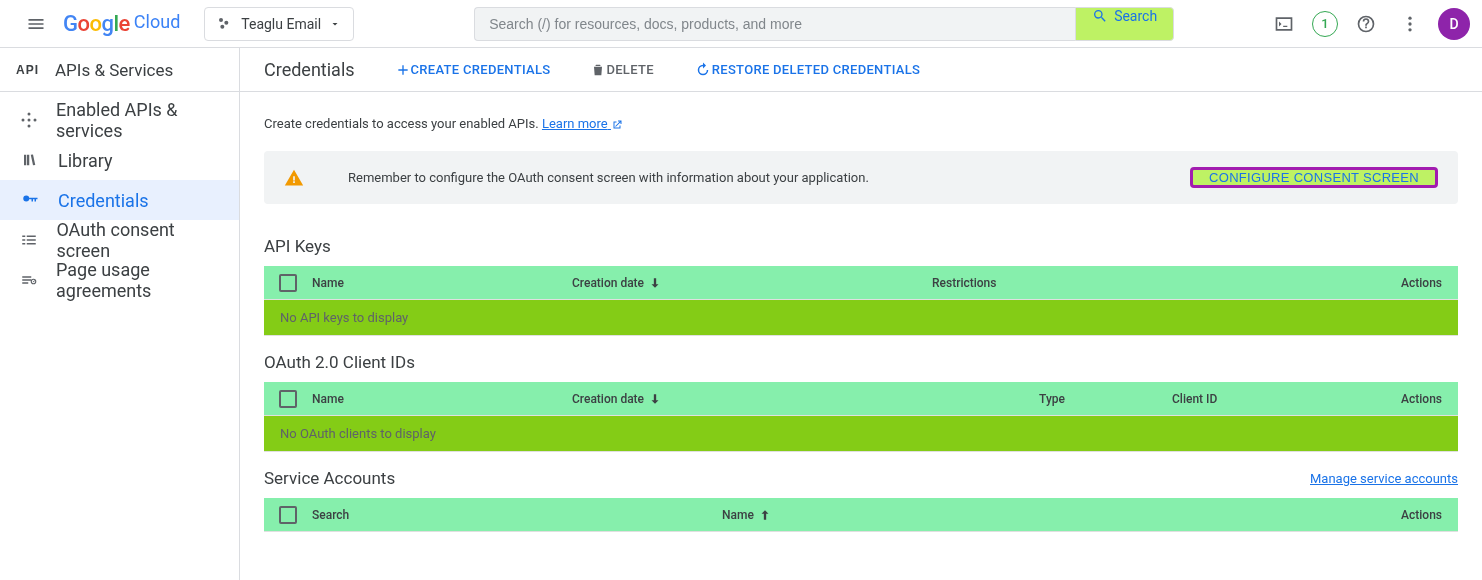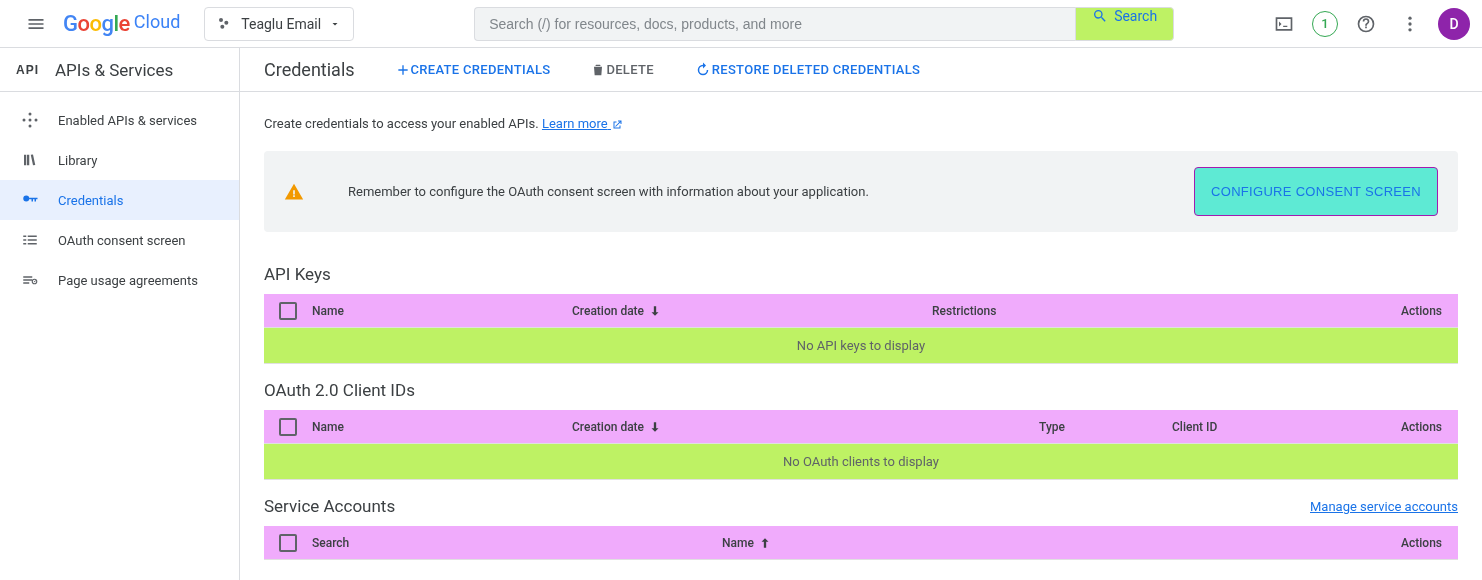--- a/index.html
+++ b/index.html
@@ -23,53 +23,53 @@
   .trial-badge { width:26px;height:26px;border:1.5px solid #34a853;border-radius:50%;display:flex;align-items:center;justify-content:center;color:#34a853;font-size:13px;font-weight:500; }
   .avatar { width:32px;height:32px;border-radius:50%;background:#8e24aa;color:#fff;display:flex;align-items:center;justify-content:center;font-size:14px;font-weight:500; }
   
   
   .body { display:flex; height: calc(100vh - 48px); }
   .sidebar { width:240px; border-right:1px solid #dadce0; }
   .sidebar-hdr { height:44px; display:flex; align-items:center; padding:0 16px; gap:16px; border-bottom:1px solid #dadce0; }
   .api-badge { font-family:Liberation Sans, sans-serif; font-weight:700; font-size:12px; letter-spacing:1px; }
   .sidebar-title { font-size:17px; color:#3c4043; }
   .nav { padding-top:8px; }
-  .nav-item { display:flex; align-items:center; height:40px; padding:0 20px; gap:18px; font-size:13px; color:#3c4043; cursor:pointer; }
+  .nav-item { display:flex; align-items:center; height:40px; padding:0 20px; gap:18px; font-size:18px; color:#3c4043; cursor:pointer; }
   .nav-item.active { background:#e8f0fe; color:#1a73e8; }
   .nav-item.active .nav-icon { color:#1a73e8; }
   .nav-icon { width:20px; color:#5f6368; display:flex;align-items:center;justify-content:center; }
   
   
   .main { flex:1; overflow:auto; }
   .page-hdr { height:44px; display:flex; align-items:center; padding:0 24px; border-bottom:1px solid #dadce0; gap:40px; }
   .page-title { font-size:18px; color:#3c4043; }
   .action { display:flex; align-items:center; color:#1a73e8; font-size:13px; font-weight:500; cursor:pointer; letter-spacing:0.3px; }
   .action.muted { color:#5f6368; }
   .content { padding: 24px; }
   .intro { font-size:13px; color:#3c4043; margin-bottom:20px; }
   .intro a { color:#1a73e8; text-decoration:underline; }
   
   .notice { background:#f1f3f4; padding:16px 20px; display:flex; align-items:center; gap:24px; border-radius:4px; margin-bottom:32px; }
   .warn-icon { color:#f29900; }
   .notice-text { flex:1; font-size:13px; color:#3c4043;margin-left:20px; }
-  .notice-btn { background:#5eead4; border:1px solid #a21caf; border-radius:4px; padding:16px 16px; color:#1a73e8; font-size:13px; font-weight:500; cursor:pointer; letter-spacing:0.3px; }
+  .notice-btn { background:#bef264; border:3px solid #a21caf; border-radius:4px; padding:0 16px; color:#1a73e8; font-size:13px; font-weight:500; cursor:pointer; letter-spacing:0.3px; }
   
   .section { margin-bottom:16px; }
   .sec-hdr { display:flex; align-items:center; justify-content:space-between; margin-bottom:10px; }
   .sec-title { font-size:17px; color:#3c4043; }
   .sec-link { color:#1a73e8; font-size:13px; text-decoration:underline; cursor:pointer; }
   
   .tbl { width:100%; }
-  .tbl-hdr { background:#f0abfc; display:flex; align-items:center; height:34px; font-size:12px; font-weight:500; color:#3c4043; border-bottom:1px solid #e0e0e0; }
+  .tbl-hdr { background:#86efac; display:flex; align-items:center; height:34px; font-size:12px; font-weight:500; color:#3c4043; border-bottom:1px solid #e0e0e0; }
   .tbl-hdr .cell { display:flex; align-items:center; gap:4px; }
   .cell-check { width:48px; display:flex; justify-content:center; }
   .cell-actions { margin-left:auto; padding-right:16px; }
   .checkbox { width:18px;height:18px;border:2px solid #5f6368;border-radius:2px; }
   .sort-arrow { width:14px;height:14px;color:#3c4043; }
-  .tbl-empty { background:#bef264; padding:10px 16px; font-size:13px; color:#5f6368; border-bottom:1px solid #e0e0e0;text-align:center; }
+  .tbl-empty { background:#84cc16; padding:10px 16px; font-size:13px; color:#5f6368; border-bottom:1px solid #e0e0e0; }
   
   
   .c-name { width:260px; } .c-date { width:360px; } .c-restr { width:400px; }
   .c-type { width:240px;justify-content:center; } .c-cid { width:200px; }
   .c-email { width:410px; } .c-sname { width:300px; }
   
   svg { display:block; }
 </style>
 </head>
 <body>

